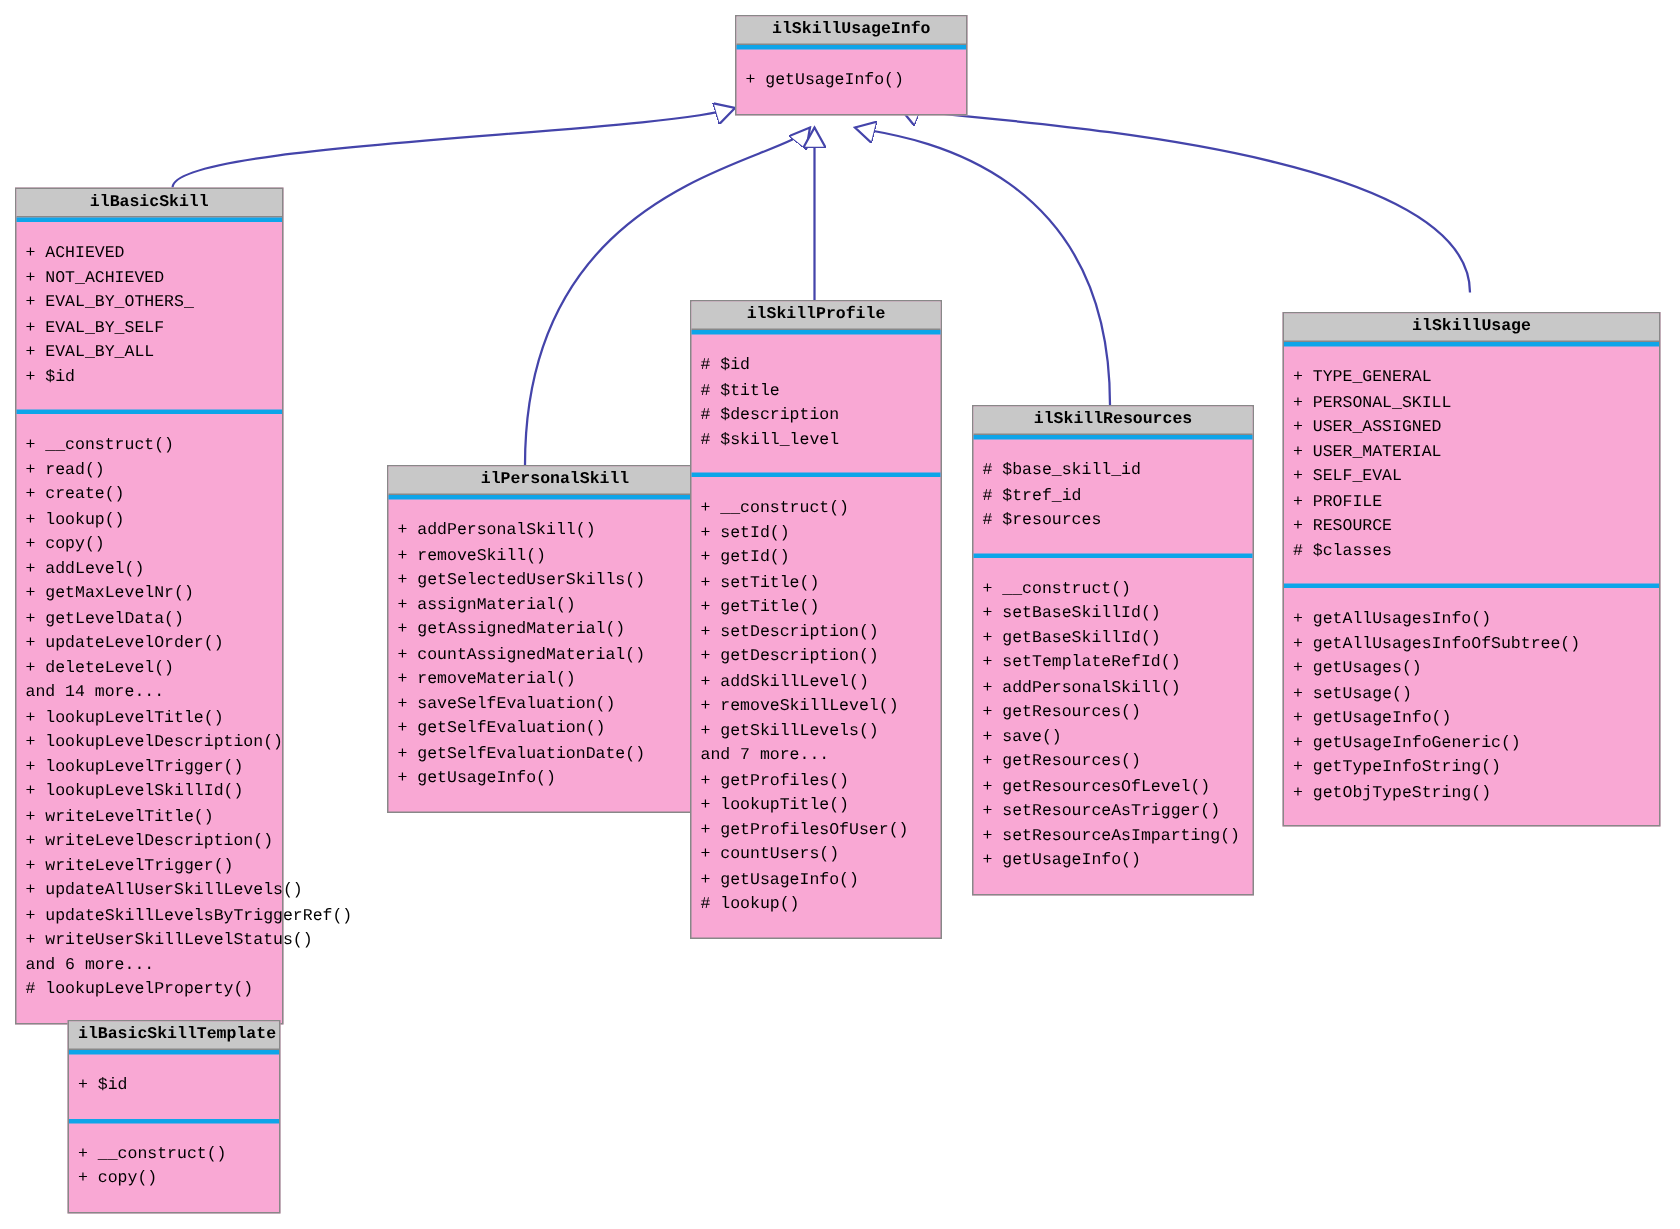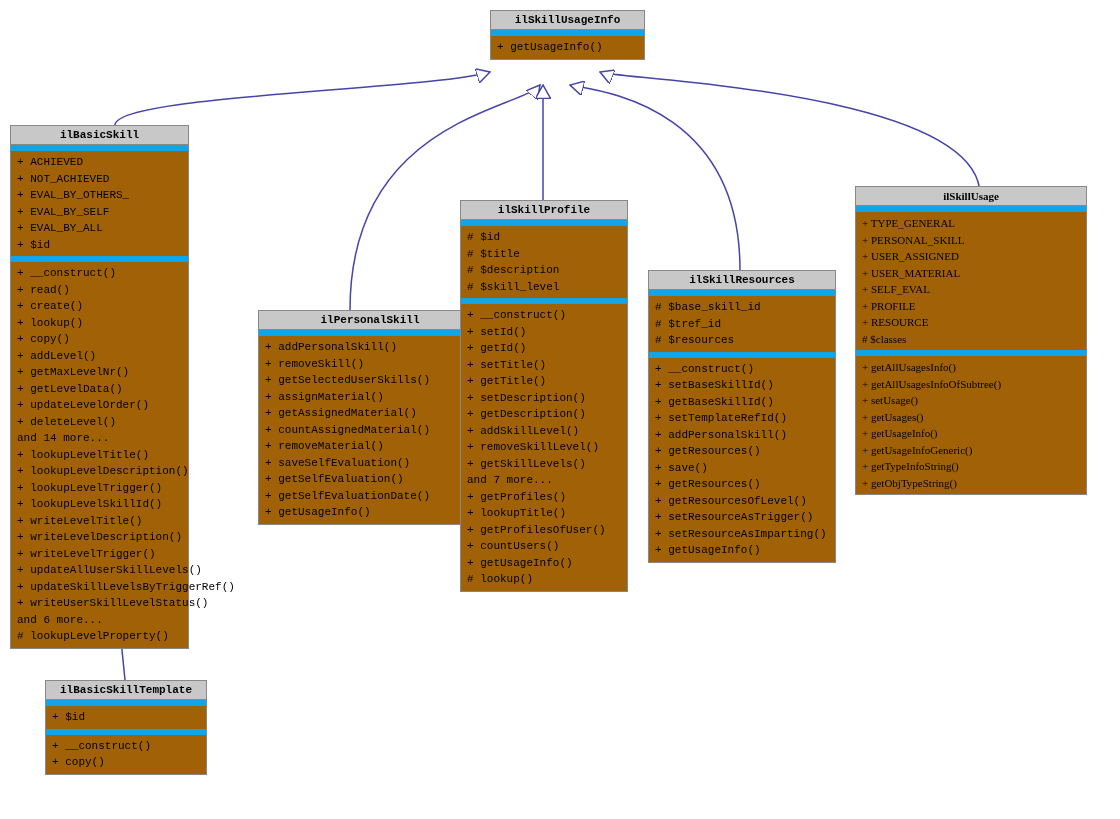--- a/index.html
+++ b/index.html
@@ -13,33 +13,33 @@
       position: relative;
     }
     .diagram-container {
       position: relative;
       width: 1120px;
       height: 819px;
     }
     .uml-box {
       position: absolute;
       border: 1px solid #888;
-      background: #a16207;
+      background: #f9a8d4;
     }
     .uml-header {
       background: #c8c8c8;
       border-bottom: 1px solid #888;
       padding: 3px 6px;
       text-align: center;
       font-weight: bold;
       font-size: 11px;
     }
     .uml-section {
-      border-top: 6px solid #0ea5e9;
-      padding: 3px 6px;
+      border-top: 3px solid #0ea5e9;
+      padding: 13px 6px;
     }
     .uml-section p {
       line-height: 1.5;
       white-space: nowrap;
       font-size: 11px;
     }
     svg.arrows {
       position: absolute;
       top: 0;
       left: 0;
@@ -193,47 +193,47 @@
       <p>+ getResources()</p>
       <p>+ save()</p>
       <p>+ getResources()</p>
       <p>+ getResourcesOfLevel()</p>
       <p>+ setResourceAsTrigger()</p>
       <p>+ setResourceAsImparting()</p>
       <p>+ getUsageInfo()</p>
     </div>
   </div>
 
-  <div class="uml-box" style="left:855px; top:186px; width:232px;font-family:Liberation Serif, serif;">
+  <div class="uml-box" style="left:855px; top:208px; width:252px;">
     <div class="uml-header">
       <span>ilSkillUsage</span>
     </div>
     <div class="uml-section">
       <p>+ TYPE_GENERAL</p>
       <p>+ PERSONAL_SKILL</p>
       <p>+ USER_ASSIGNED</p>
       <p>+ USER_MATERIAL</p>
       <p>+ SELF_EVAL</p>
       <p>+ PROFILE</p>
       <p>+ RESOURCE</p>
       <p># $classes</p>
     </div>
     <div class="uml-section">
       <p>+ getAllUsagesInfo()</p>
       <p>+ getAllUsagesInfoOfSubtree()</p>
+      <p>+ getUsages()</p>
       <p>+ setUsage()</p>
-      <p>+ getUsages()</p>
       <p>+ getUsageInfo()</p>
       <p>+ getUsageInfoGeneric()</p>
       <p>+ getTypeInfoString()</p>
       <p>+ getObjTypeString()</p>
     </div>
   </div>
 
-  <div class="uml-box" style="left:45px; top:680px; width:162px;">
+  <div class="uml-box" style="left:45px; top:680px; width:142px;">
     <div class="uml-header">
       <span>ilBasicSkillTemplate</span>
     </div>
     <div class="uml-section">
       <p>+ $id</p>
     </div>
     <div class="uml-section">
       <p>+ __construct()</p>
       <p>+ copy()</p>
     </div>

